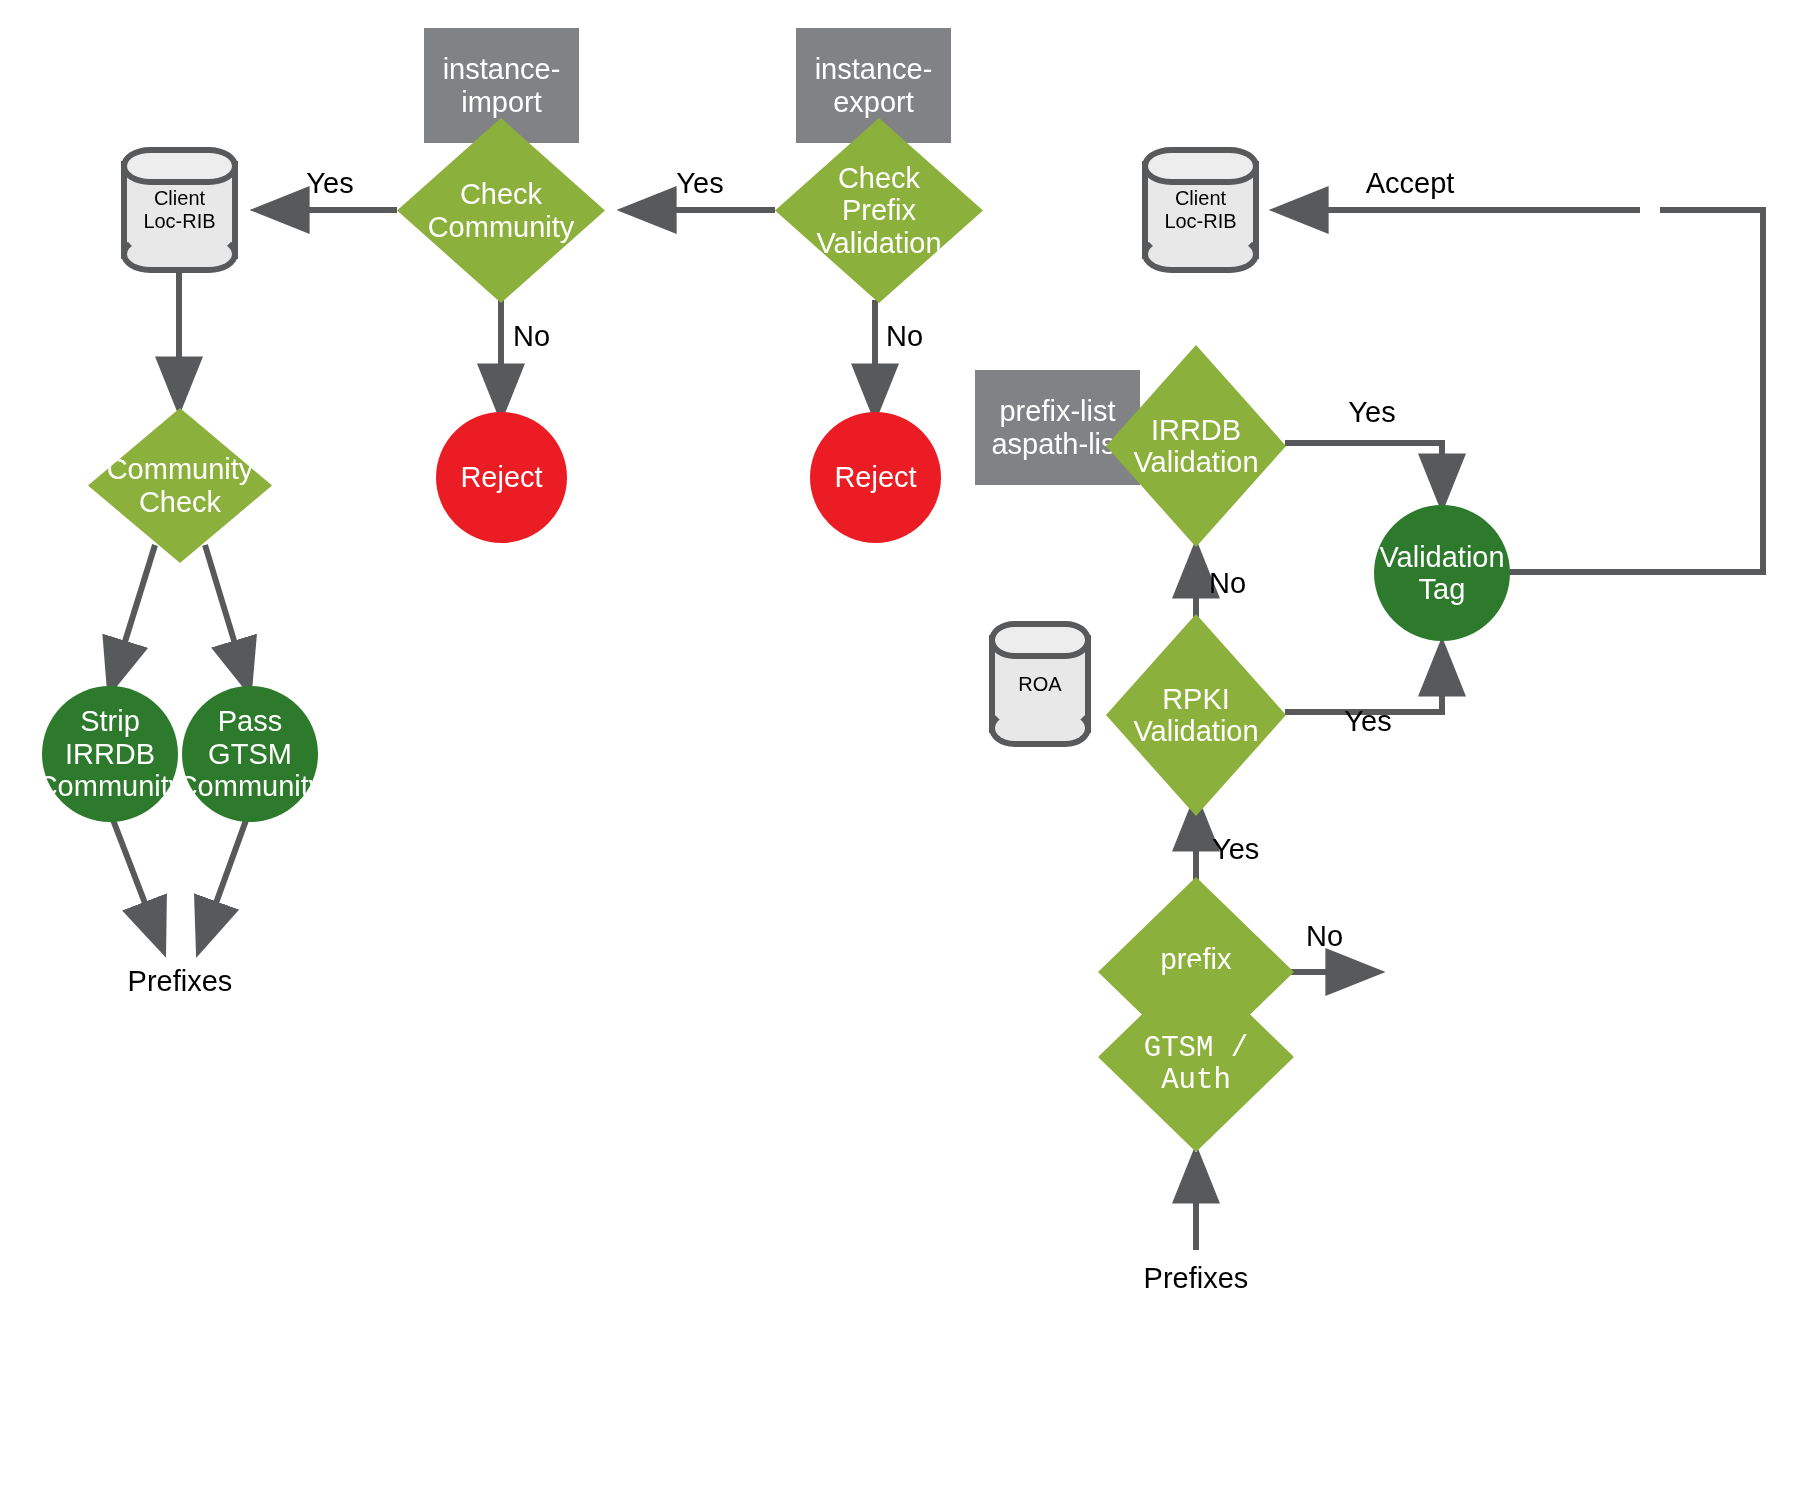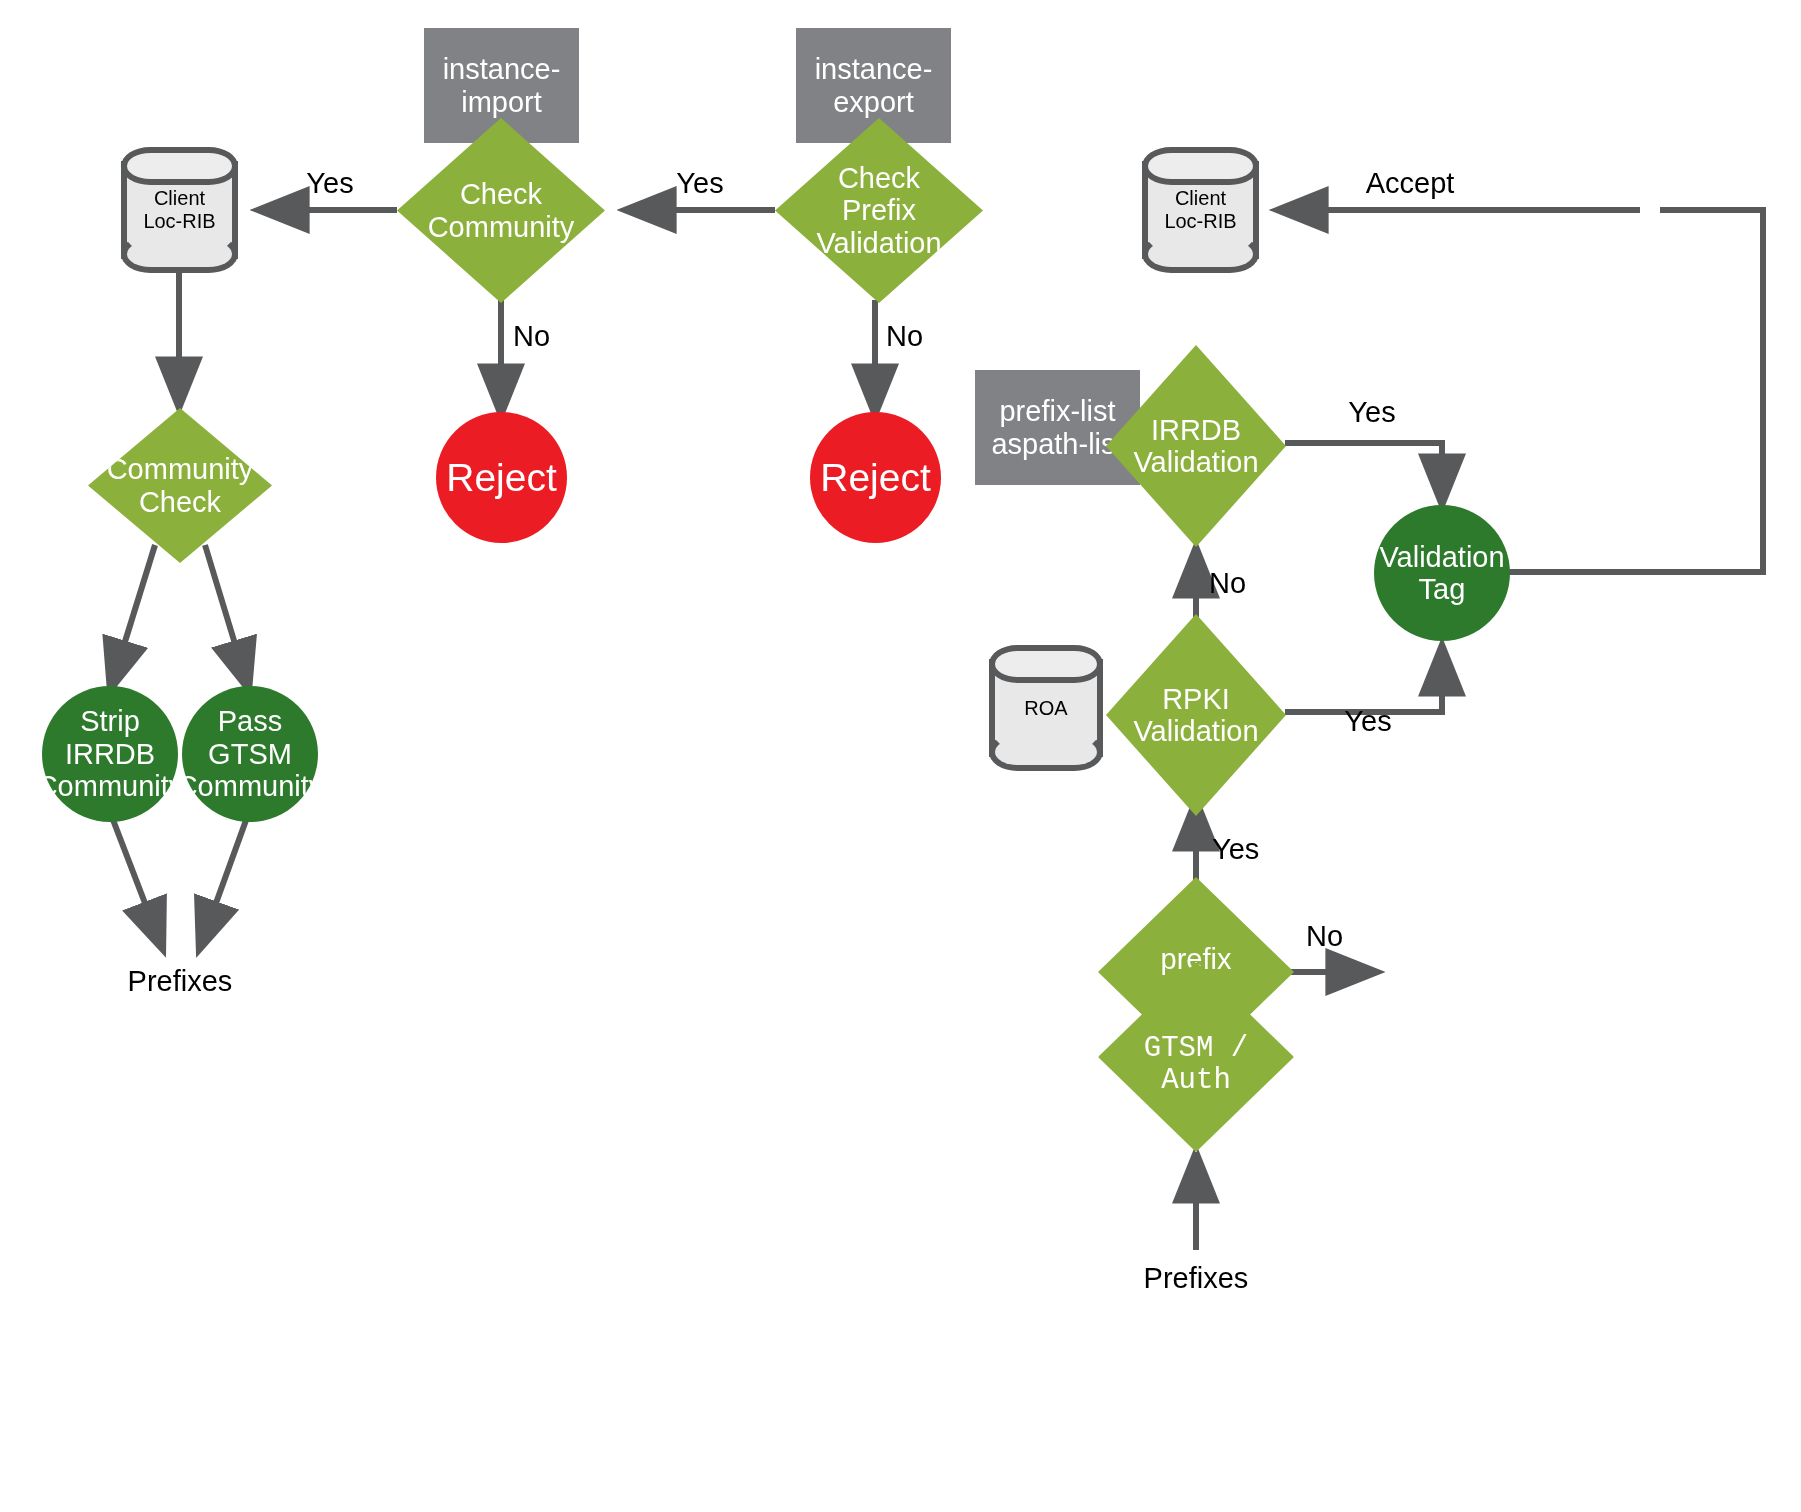--- a/index.html
+++ b/index.html
@@ -11,21 +11,21 @@
 
   
   .box-grey{background:#808285;color:#ffffff;font-size:29px;}
 
   
   .diamond{background:#8cb03c;color:#ffffff;font-size:29px;
            clip-path:polygon(50% 0%,100% 50%,50% 100%,0% 50%);}
   .diamond .dlabel{position:relative;z-index:2;}
 
   
-  .circle-red{background:#ec1c24;color:#ffffff;border-radius:50%;font-size:39px;}
+  .circle-red{background:#ec1c24;color:#ffffff;border-radius:50%;font-size:29px;}
   
   .circle-green{background:#2d7a2d;color:#ffffff;border-radius:50%;font-size:29px;}
 
   
   .cyl{position:absolute;}
   .cyl .body{position:absolute;left:0;right:0;top:14px;bottom:14px;background:#e8e8e8;
              border-left:6px solid #58595b;border-right:6px solid #58595b;}
   .cyl .top{position:absolute;left:0;right:0;top:0;height:38px;background:#ededed;
             border:6px solid #58595b;border-radius:50%/100%;box-sizing:border-box;}
   .cyl .bot{position:absolute;left:0;right:0;bottom:0;height:38px;background:#e8e8e8;
@@ -147,21 +147,21 @@
   </div>
 
   <div class="cyl" style="left:1142px;top:147px;width:117px;height:126px;">
     <div class="body"></div>
     <div class="bot"></div>
     <div class="top"></div>
     <div class="txt" style="white-space:pre-line">Client
 Loc-RIB</div>
   </div>
 
-  <div class="cyl" style="left:989px;top:645px;width:114px;height:126px;">
+  <div class="cyl" style="left:989px;top:621px;width:102px;height:126px;">
     <div class="body"></div>
     <div class="bot"></div>
     <div class="top"></div>
     <div class="txt">ROA</div>
   </div>
 
   <div class="node circle-red" style="left:436px;top:412px;width:131px;height:131px;">
     <span>Reject</span>
   </div>
 

